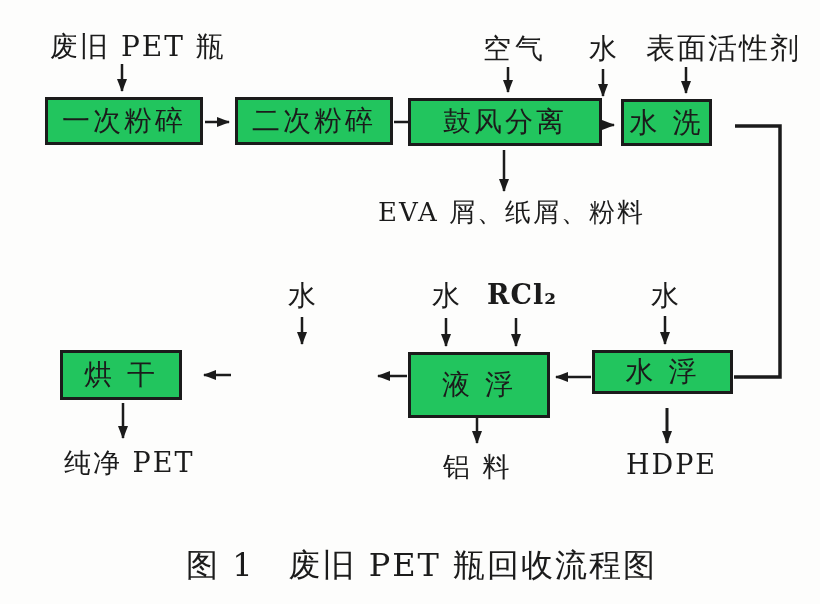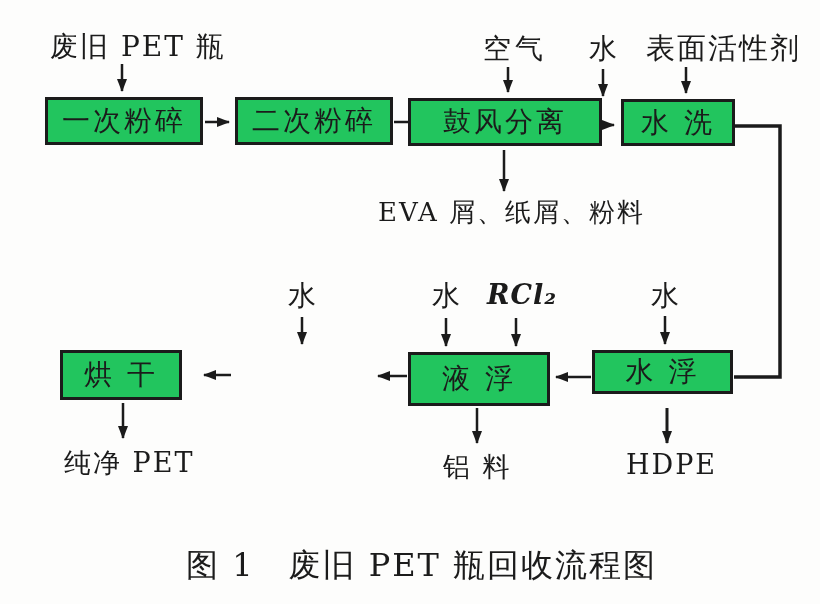--- a/index.html
+++ b/index.html
@@ -40,21 +40,21 @@
   }
   .lbl {
     position: absolute;
     white-space: nowrap;
     line-height: 1.15;
     text-align: right;
   }
   .lbl-top   { font-size: 28px; letter-spacing: 2px; }
   .lbl-mid   { font-size: 28px; letter-spacing: 2px; }
   .lbl-out   { font-size: 27px; letter-spacing: 2px; }
-  .lbl-bold  { font-weight: 600; font-style: italic; }
+  .lbl-bold  { font-weight: 600; }
   .caption {
     position: absolute;
     left: 186px;
     top: 544px;
     font-size: 32px;
     letter-spacing: 2px;
     white-space: nowrap;
   }
 </style>
 </head>
@@ -97,28 +97,28 @@
 
   <div class="box" style="left:45px;top:97px;width:158px;height:48px">
     <span>一次粉碎</span>
   </div>
   <div class="box" style="left:235px;top:97px;width:158px;height:48px">
     <span>二次粉碎</span>
   </div>
   <div class="box" style="left:408px;top:98px;width:194px;height:48px">
     <span>鼓风分离</span>
   </div>
-  <div class="box" style="left:621px;top:99px;width:114px;height:47px">
+  <div class="box" style="left:621px;top:99px;width:91px;height:47px">
     <span>水 洗</span>
   </div>
 
   <div class="box" style="left:60px;top:350px;width:122px;height:50px">
     <span>烘 干</span>
   </div>
-  <div class="box" style="left:408px;top:352px;width:142px;height:54px">
+  <div class="box" style="left:408px;top:352px;width:142px;height:66px">
     <span>液 浮</span>
   </div>
   <div class="box" style="left:592px;top:350px;width:141px;height:44px">
     <span>水 浮</span>
   </div>
 
   <div class="lbl lbl-top" style="left:50px;top:31px">废旧 PET 瓶</div>
   <div class="lbl lbl-top" style="left:483px;top:33px;letter-spacing:4px">空气</div>
   <div class="lbl lbl-top" style="left:589px;top:33px">水</div>
   <div class="lbl lbl-top" style="left:646px;top:32px;font-size:29px">表面活性剂</div>

